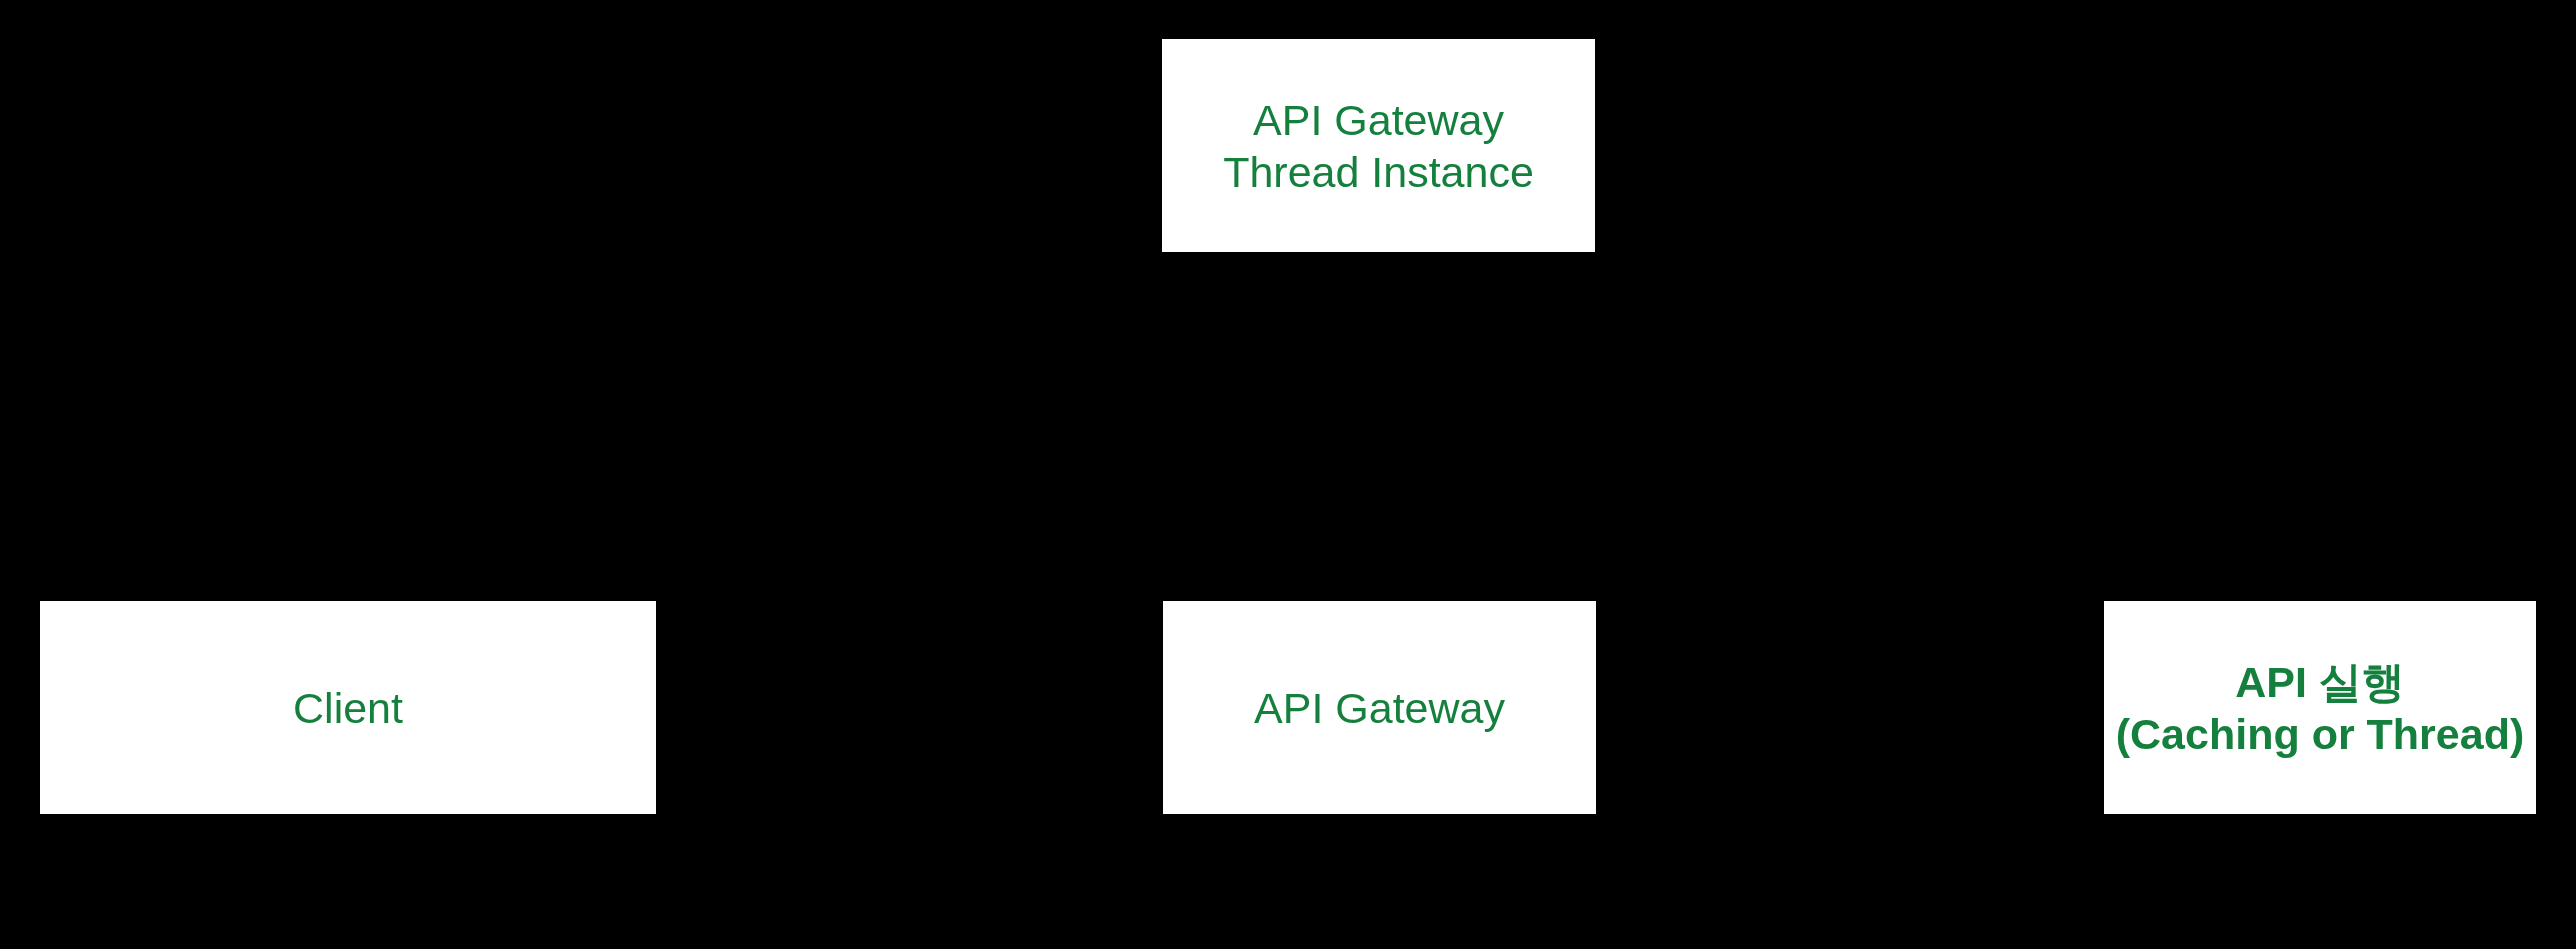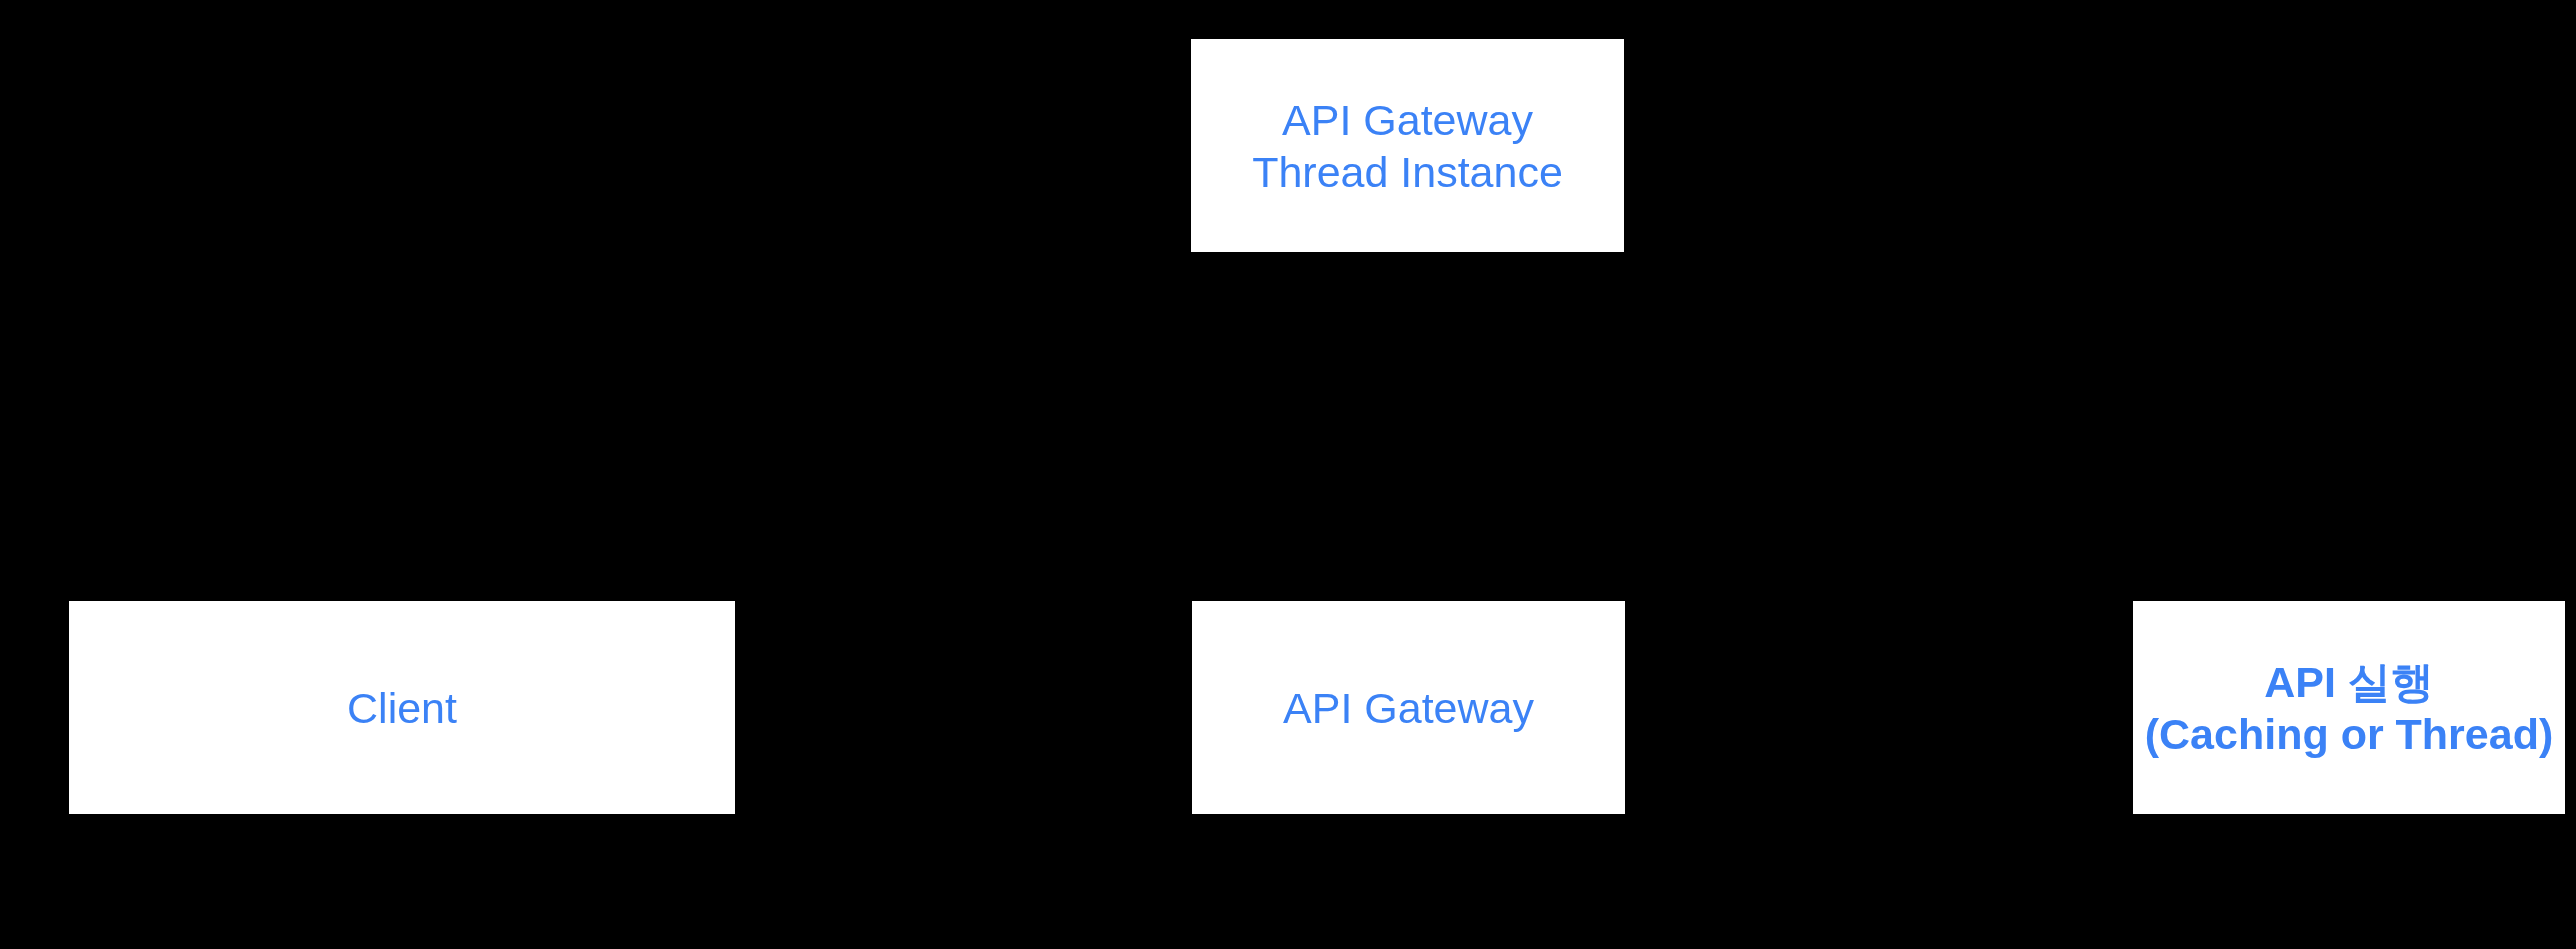--- a/index.html
+++ b/index.html
@@ -15,43 +15,42 @@
   }
   .stage {
     position: relative;
     width: 2576px;
     height: 949px;
     background: #000000;
   }
   .node {
     position: absolute;
     background: #ffffff;
-    color: #3b82f6;
+    color: #15803d;
     display: flex;
     align-items: center;
     justify-content: center;
     text-align: center;
     font-size: 43px;
     line-height: 52px;
-    margin-left: 29px;
   }
   .node .label {
     width: 100%;
   }
   
   .node-caching {
     left: 1162px;
     top: 39px;
     width: 433px;
     height: 213px;
   }
   .node-client {
     left: 40px;
     top: 601px;
-    width: 666px;
+    width: 616px;
     height: 213px;
   }
   .node-gateway {
     left: 1163px;
     top: 601px;
     width: 433px;
     height: 213px;
   }
   .node-execution {
     left: 2104px;

